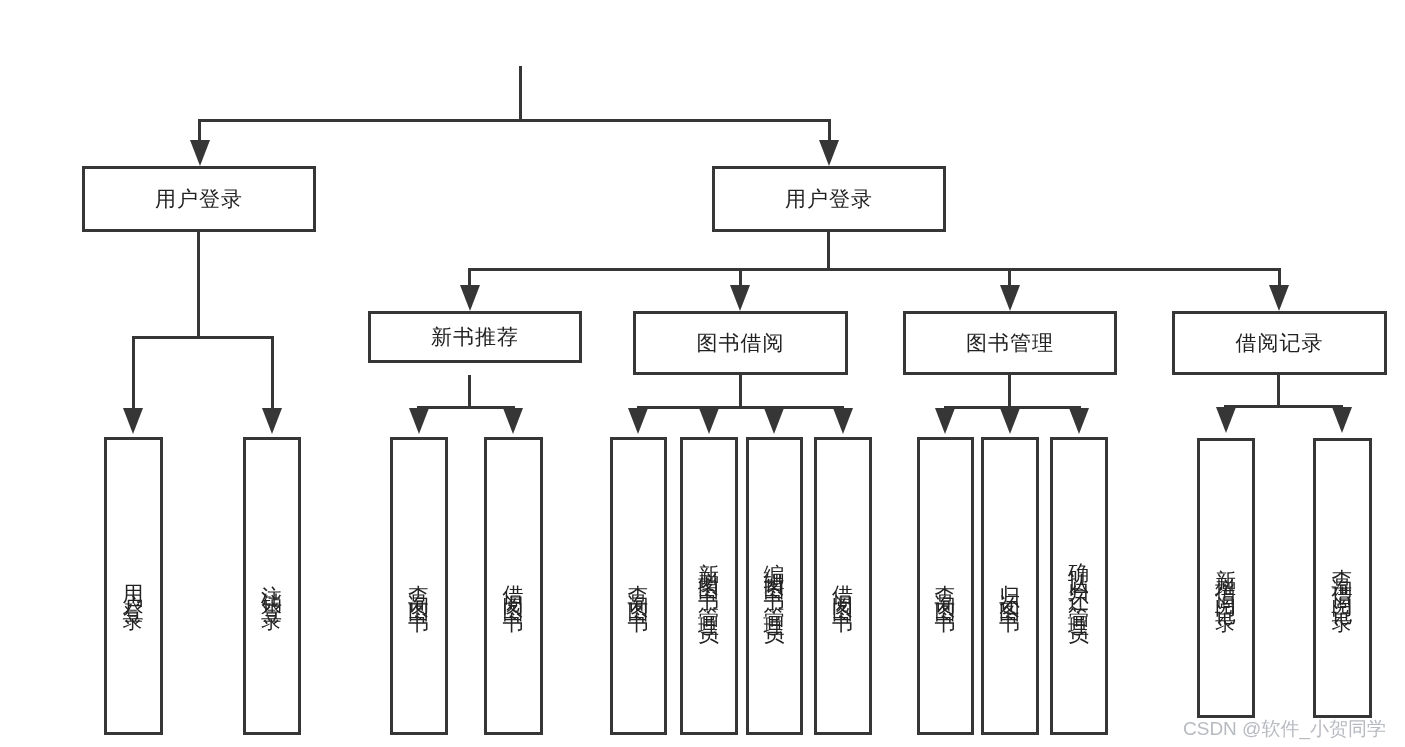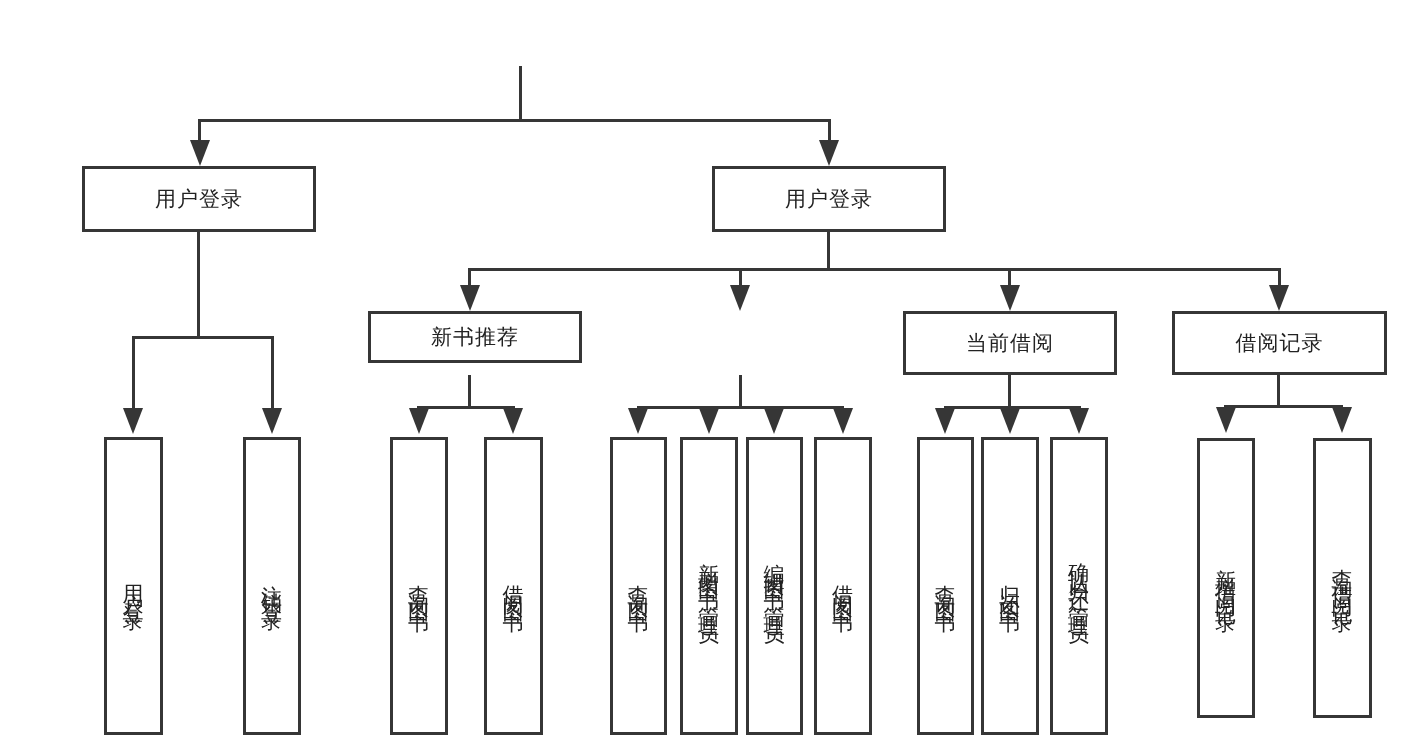--- a/index.html
+++ b/index.html
@@ -94,22 +94,25 @@
   <div class="vline" style="left:739px;top:268px;height:19px"></div>
   <div class="tri" style="left:730px;top:285px"></div>
   <div class="vline" style="left:1008px;top:268px;height:19px"></div>
   <div class="tri" style="left:1000px;top:285px"></div>
   <div class="vline" style="left:1278px;top:268px;height:19px"></div>
   <div class="tri" style="left:1269px;top:285px"></div>
 
   <div class="box" style="left:368px;top:311px;width:214px;height:52px">
     <span>新书推荐</span>
   </div>
+  <div class="box" style="left:633px;top:311px;width:215px;height:64px">
+    <span>图书借阅</span>
+  </div>
   <div class="box" style="left:903px;top:311px;width:214px;height:64px">
-    <span>当前借阅</span>
+    <span>图书管理</span>
   </div>
   <div class="box" style="left:1172px;top:311px;width:215px;height:64px">
     <span>借阅记录</span>
   </div>
 
   <div class="vline" style="left:468px;top:375px;height:31px"></div>
   <div class="hline" style="left:417px;top:406px;width:98px"></div>
   <div class="tri" style="left:409px;top:408px"></div>
   <div class="tri" style="left:503px;top:408px"></div>
 
@@ -168,14 +171,15 @@
     <span>确认归还（管理员）</span>
   </div>
 
   <div class="box vert" style="left:1197px;top:438px;width:58px;height:280px">
     <span>新增借阅记录</span>
   </div>
   <div class="box vert" style="left:1313px;top:438px;width:59px;height:280px">
     <span>查询借阅记录</span>
   </div>
 
+  <div class="watermark">CSDN @软件_小贺同学</div>
 
 </div>
 
 </body></html>

